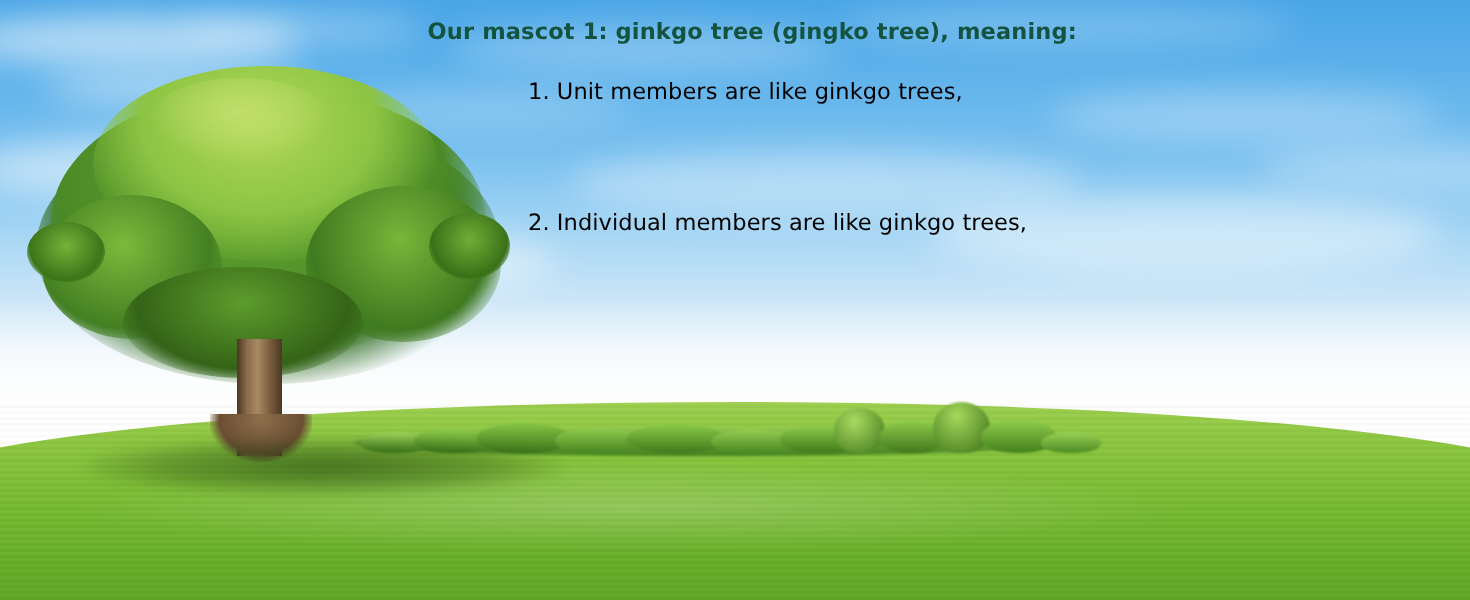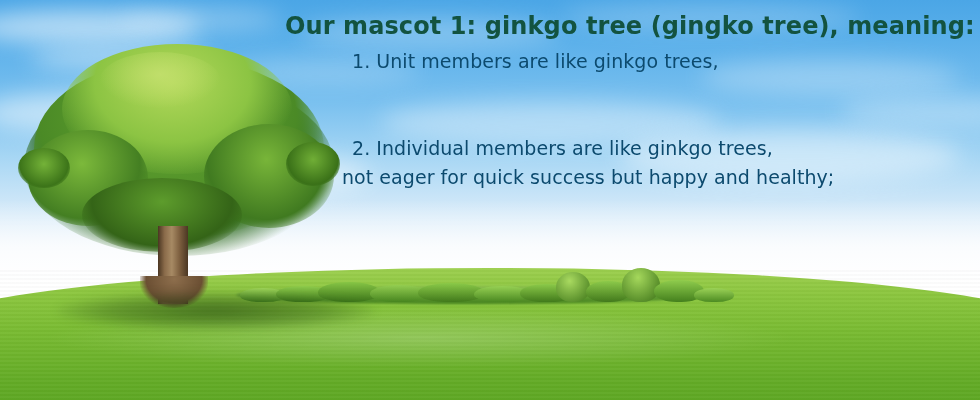--- a/index.html
+++ b/index.html
@@ -92,26 +92,26 @@
     position:absolute;left:56px;top:292px;width:320px;height:38px;
     background:radial-gradient(ellipse at center,rgba(20,50,10,.55) 0%,rgba(25,60,12,.30) 48%,rgba(30,70,15,0) 76%);
     border-radius:50%;
     filter:blur(4px);
   }
 
   
   .copy{position:absolute;left:0;top:0;width:980px;height:400px;}
   .headline{
     position:absolute;left:285px;top:12px;
-    font-size:24px;font-weight:bold;color:#135340;
+    font-size:15px;font-weight:bold;color:#135340;
     letter-spacing:.1px;white-space:nowrap;text-align:center;
   }
   .para{
     position:absolute;left:352px;
-    font-size:19px;color:#0c4a6e;line-height:29px;
+    font-size:15px;color:#000000;line-height:29px;
     white-space:pre;letter-spacing:.05px;
   }
   .p1{top:47px;}
   .p2{top:134px;}
   .p3{top:221px;}
   .para .l2{margin-left:-10px;display:block;}
 </style>
 </head>
 <body>
 
@@ -171,18 +171,18 @@
     <div class="trunk"></div>
     <div class="trunk-flare"></div>
   </div>
   <div class="shadow"></div>
 
   <div class="copy">
     <div class="headline">Our mascot 1: ginkgo tree (gingko tree), meaning:</div>
 
     <div class="para p1"><span>1. Unit members are like ginkgo trees,</span><br></div>
 
-    <div class="para p2"><span>2. Individual members are like ginkgo trees,</span><br><span class="l2">not eager for quick success but happy and healthy;</span></div>
+    <div class="para p2"><span>2. Individual members are like ginkgo trees,</span><br></div>
 
     <div class="para p3"><br></div>
   </div>
 
 </div>
 
 </body></html>

